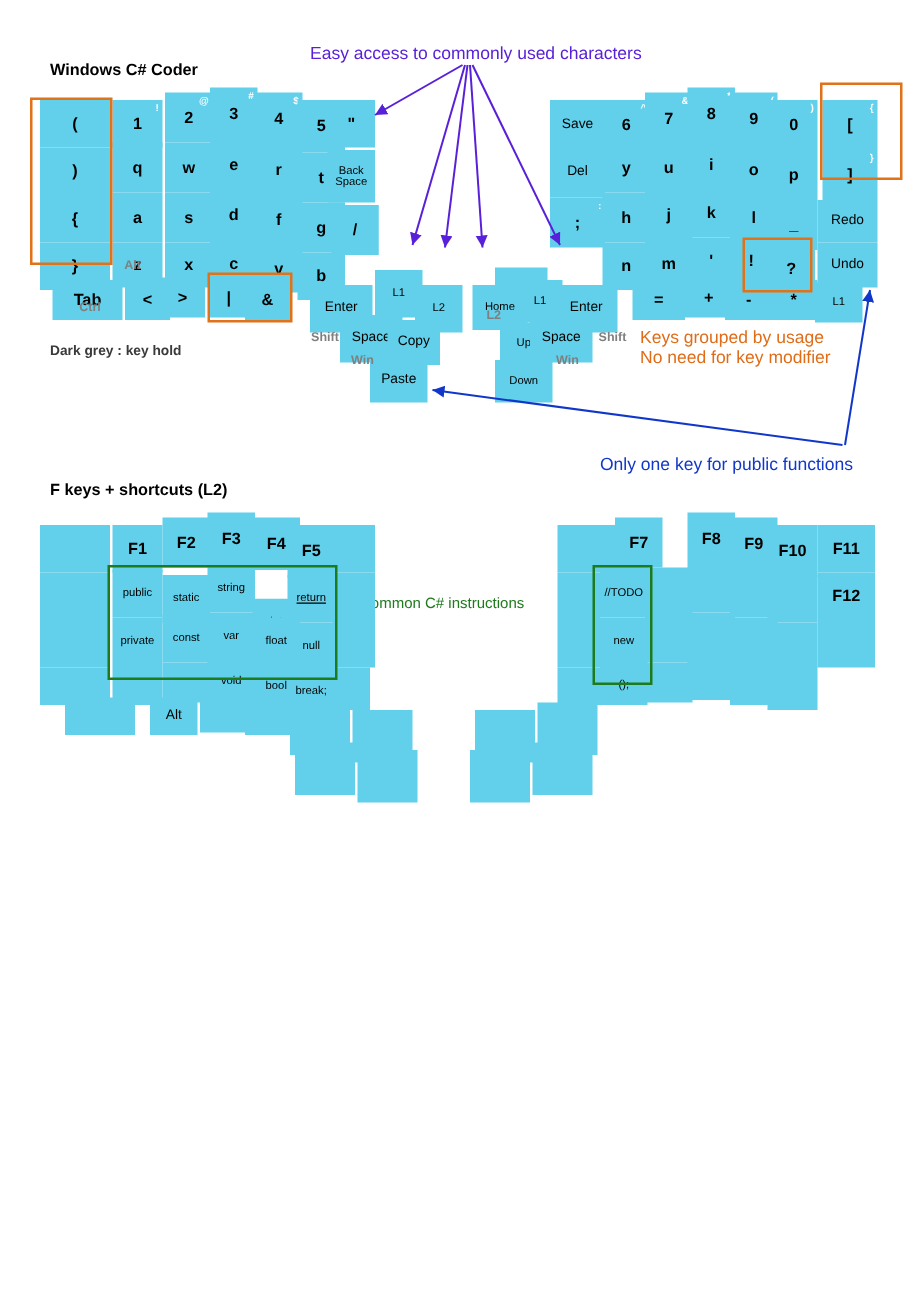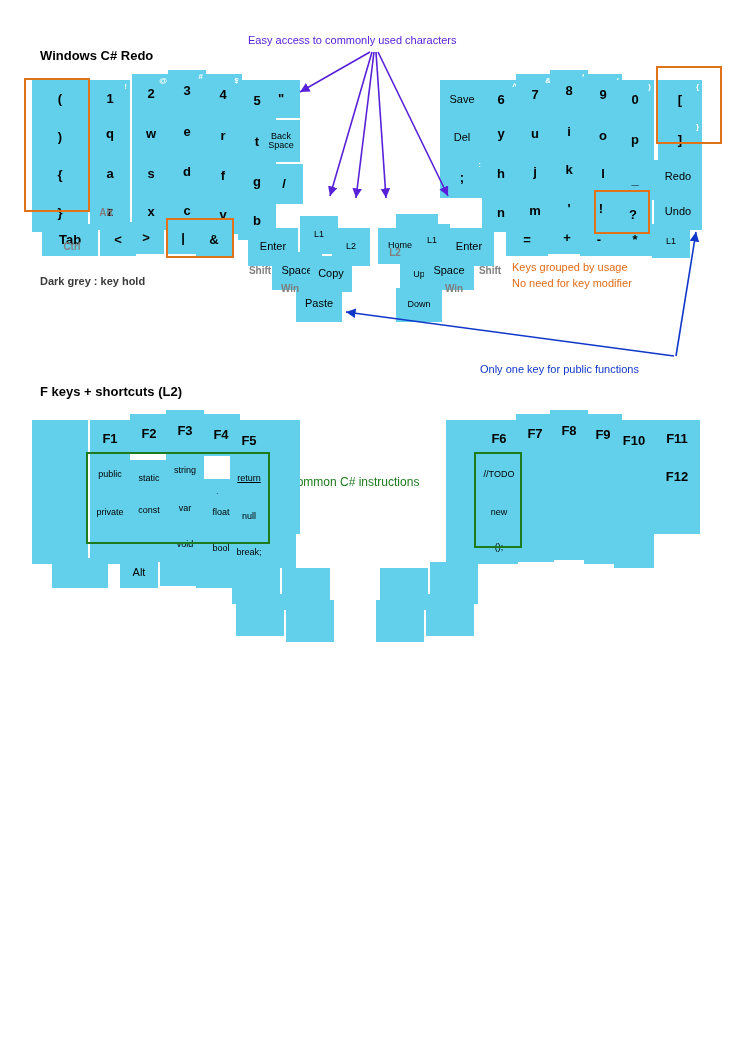--- a/index.html
+++ b/index.html
@@ -2,38 +2,38 @@
 <html><head>
 <meta charset="utf-8">
 <style>
   html,body{margin:0;padding:0;background:#ffffff;}
   body{width:736px;height:1041px;position:relative;font-family:"Liberation Sans",sans-serif;overflow:hidden;}
   .canvas{position:absolute;left:0;top:0;width:736px;height:1041px;}
   .key{position:absolute;background:#62d0ea;box-sizing:border-box;display:flex;align-items:center;justify-content:center;color:#000;}
   .key .lbl{line-height:1.05;text-align:center;}
   .key .sub{position:absolute;font-size:8px;color:#ffffff;}
   .title{position:absolute;font-weight:bold;font-size:13px;color:#000;}
-  .note{position:absolute;font-size:11px;}
+  .note{position:absolute;font-size:14px;}
   .annot-purple{color:#5820d8;}
   .annot-blue{color:#1037c9;}
   .annot-orange{color:#e06c18;}
   .annot-green{color:#1d7a1d;}
   .obox{position:absolute;border:2px solid #e0731a;box-sizing:border-box;}
   .gbox{position:absolute;border:2px solid #1d7a1d;box-sizing:border-box;}
   svg.over{position:absolute;left:0;top:0;width:736px;height:1041px;pointer-events:none;}
   .kbold{font-weight:bold;font-size:13px;}
   .ksm{font-size:11px;}
   .kxs{font-size:9px;}
 </style>
 </head>
 <body>
 
 <div class="canvas">
 
-  <div class="title" style="left:40px;top:48px;">Windows C# Redo</div>
+  <div class="title" style="left:40px;top:48px;">Windows C# Coder</div>
   <div class="title" style="left:40px;top:384px;">F keys + shortcuts (L2)</div>
 
   <div class="note annot-purple" style="left:248px;top:34px;">Easy access to commonly used characters</div>
   <div class="note annot-orange" style="left:512px;top:261px;">Keys grouped by usage</div>
   <div class="note annot-orange" style="left:512px;top:277px;">No need for key modifier</div>
   <div class="note annot-blue" style="left:480px;top:363px;">Only one key for public functions</div>
   <div class="note" style="left:40px;top:275px;font-weight:bold;color:#3a3a3a;font-size:11px;">Dark grey : key hold</div>
   <div class="note annot-green" style="left:288px;top:475px;font-size:12px;">Common C# instructions</div>
 
   <div id="keys">
@@ -397,21 +397,21 @@
       </div>
       <div class="key ksm" style="left: 196px; top: 558px; width: 36px; height: 30px;">
         <span class="lbl"></span>
       </div>
       <div class="key ksm" style="left: 446px; top: 420px; width: 34px; height: 38px;">
         <span class="lbl"></span>
       </div>
       <div class="key kbold" style="left: 480px; top: 420px; width: 38px; height: 38px;">
         <span class="lbl">F6</span>
       </div>
-      <div class="key kbold" style="left: 516px; top: 414px; width: 38px; height: 40px;">
+      <div class="key kbold" style="left: 492px; top: 414px; width: 38px; height: 40px;">
         <span class="lbl">F7</span>
       </div>
       <div class="key kbold" style="left: 550px; top: 410px; width: 38px; height: 42px;">
         <span class="lbl">F8</span>
       </div>
       <div class="key kbold" style="left: 584px; top: 414px; width: 38px; height: 42px;">
         <span class="lbl">F9</span>
       </div>
       <div class="key kbold" style="left: 614px; top: 420px; width: 40px; height: 42px;">
         <span class="lbl">F10</span>

